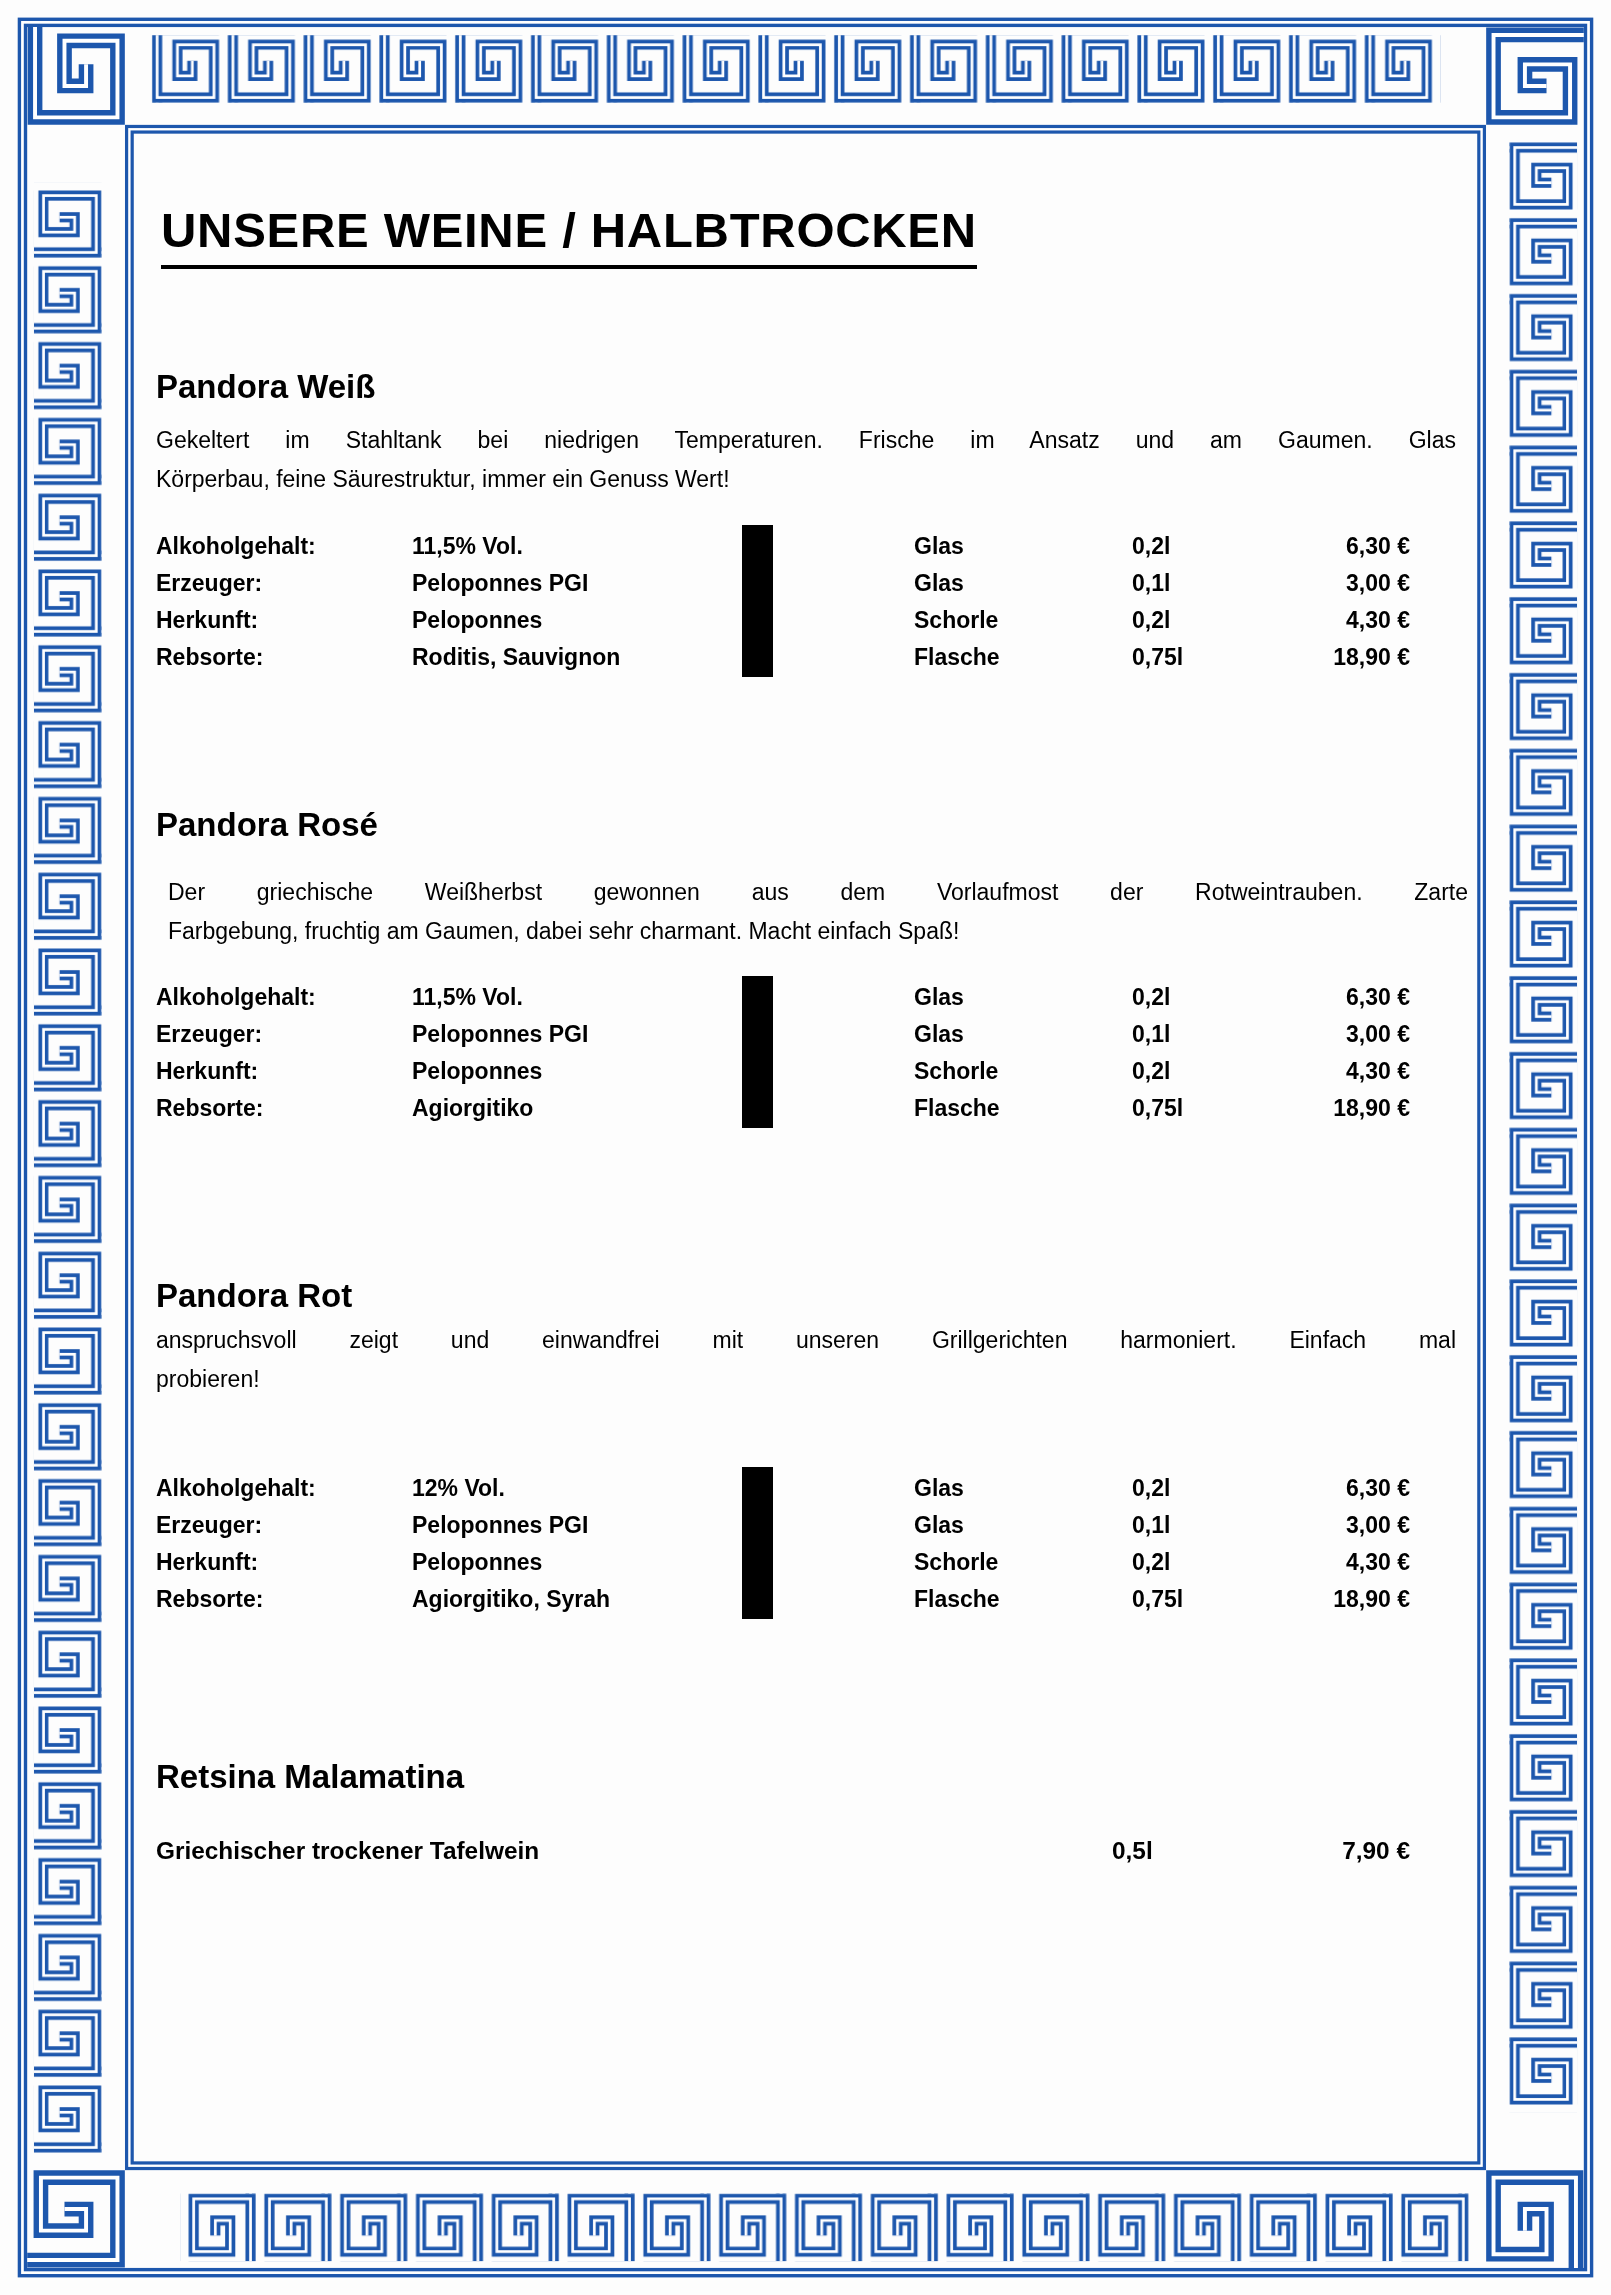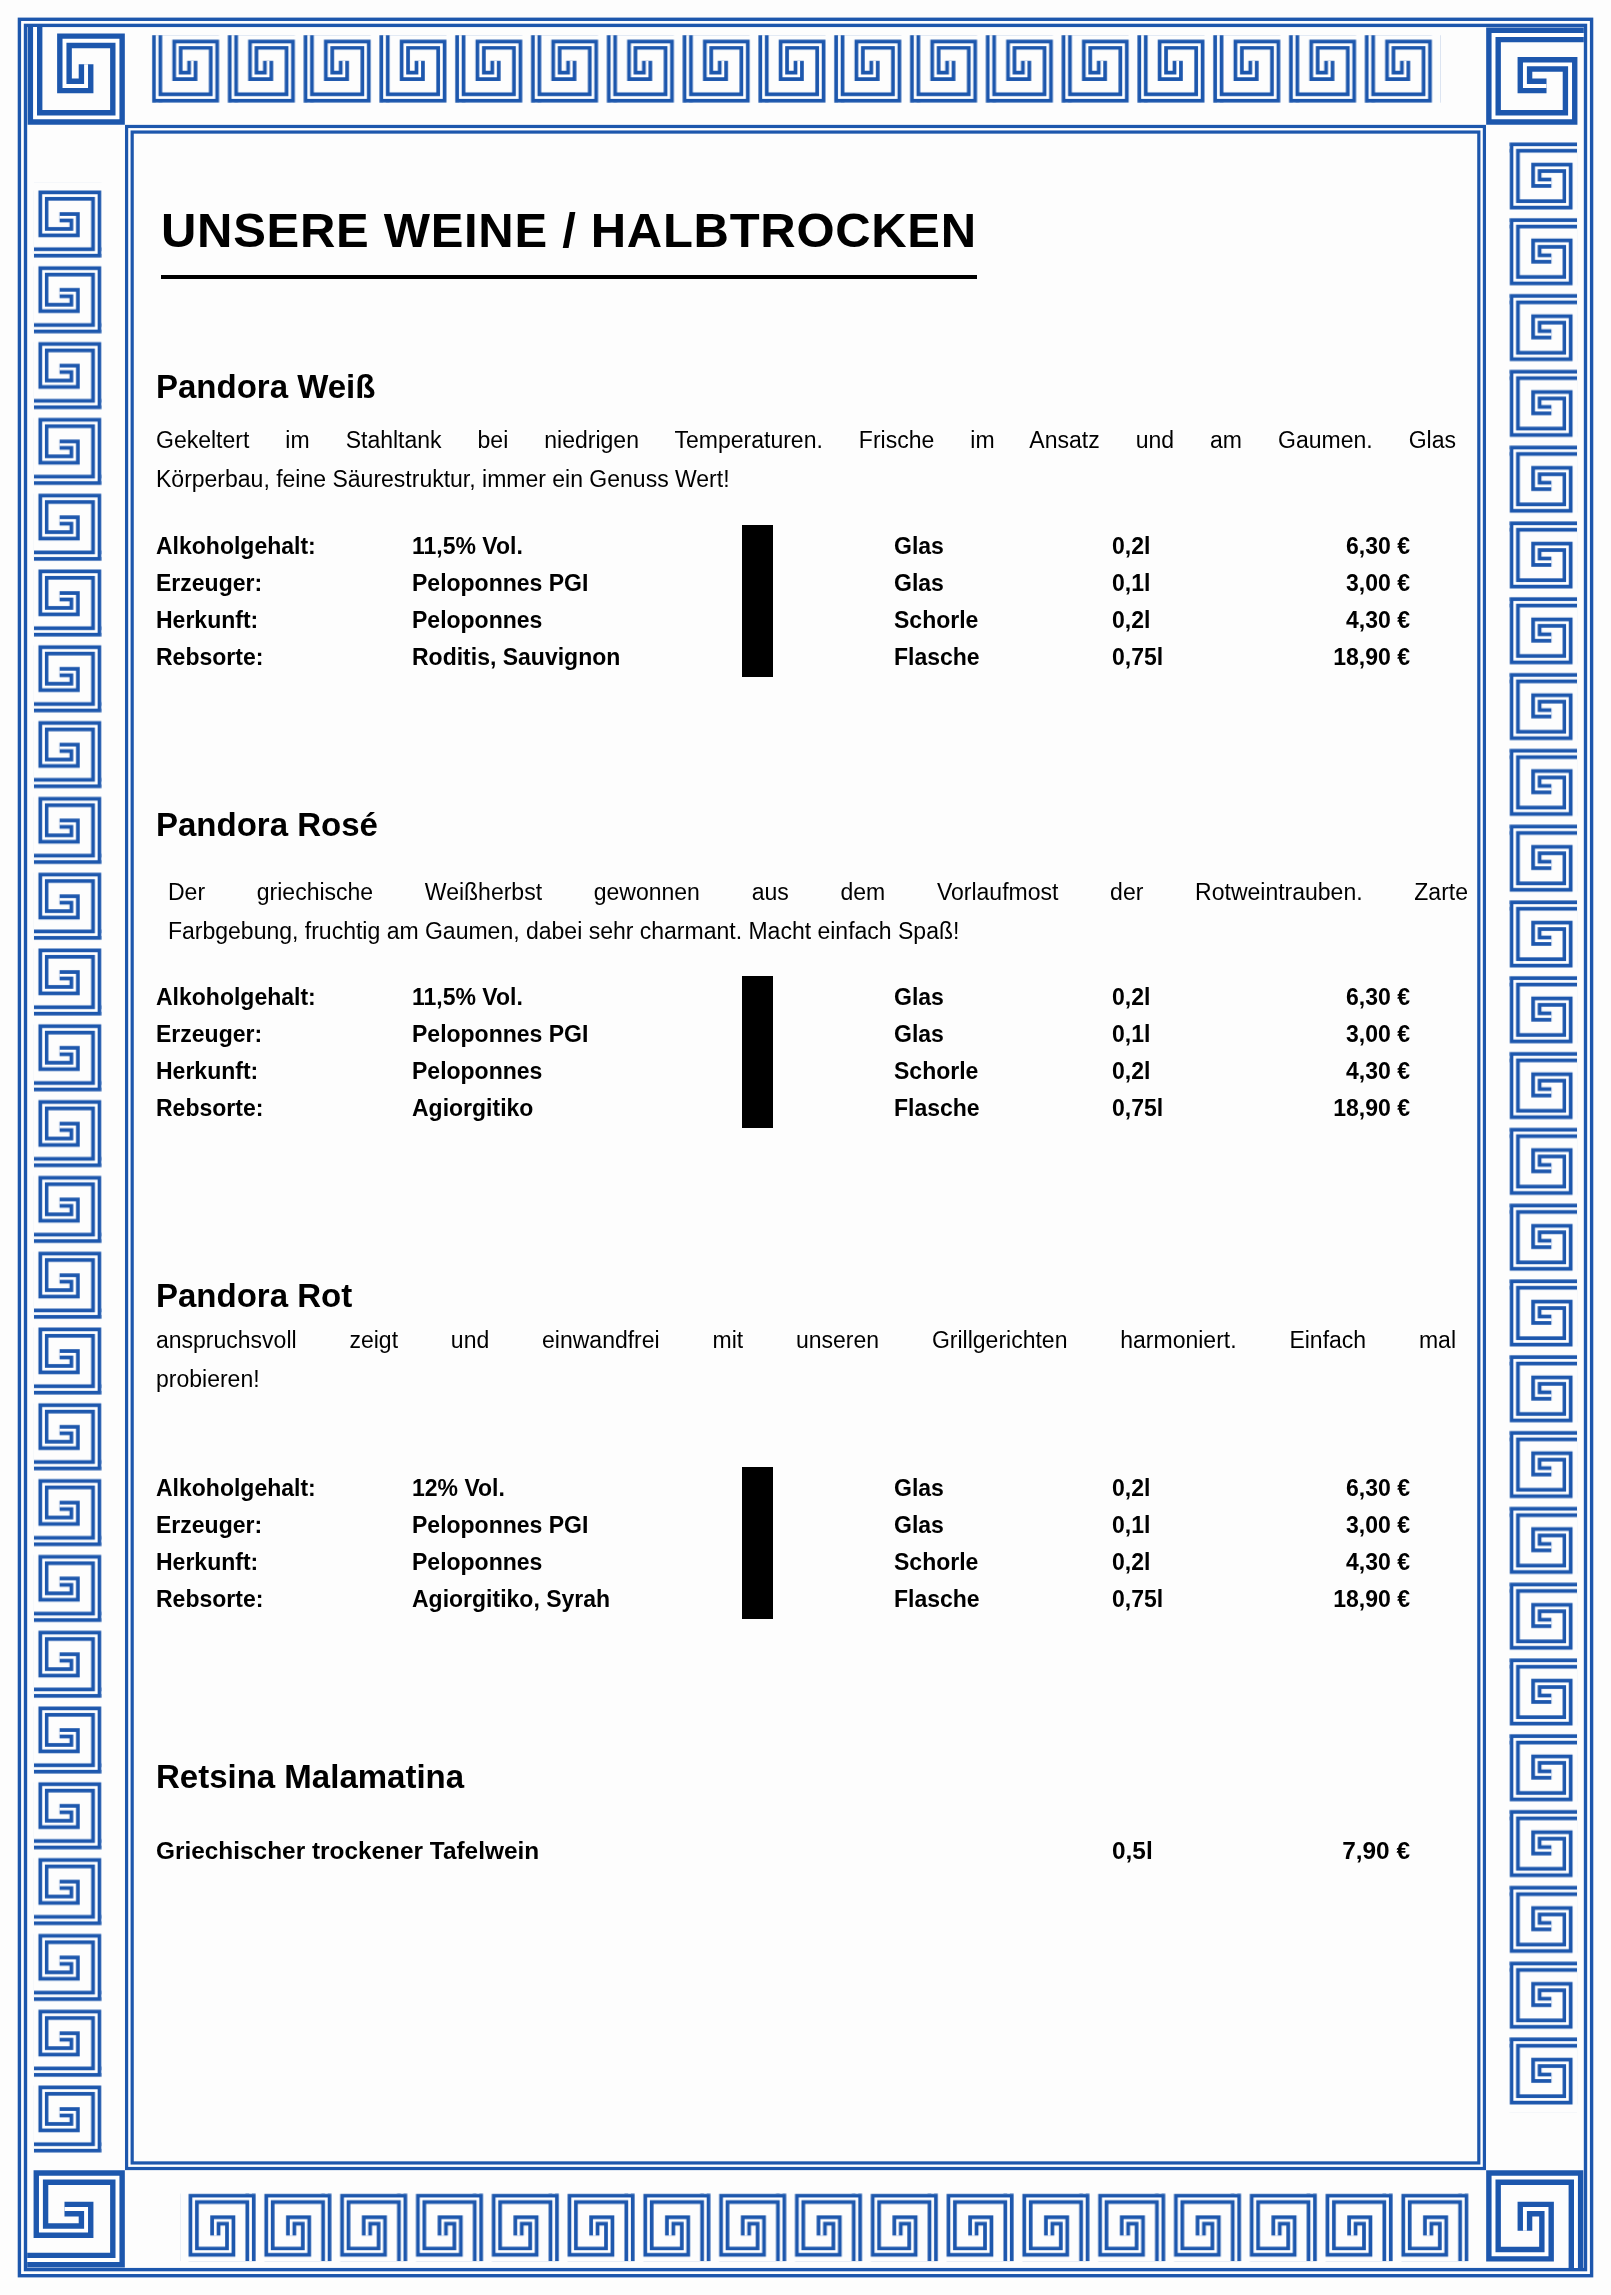--- a/index.html
+++ b/index.html
@@ -29,21 +29,21 @@
   .title {
     position: absolute;
     left: 161px;
     top: 205px;
     font-size: 49px;
     font-weight: bold;
     letter-spacing: 0.7px;
     line-height: 50px;
     display: inline-block;
     border-bottom: 4.1px solid #000;
-    padding-bottom: 20px;
+    padding-bottom: 10px;
     white-space: nowrap;
   }
   .head {
     position: absolute;
     left: 156px;
     font-size: 33px;
     font-weight: bold;
     line-height: 41px;
     white-space: nowrap;
   }
@@ -80,21 +80,21 @@
     background: #000;
   }
   .prices {
     position: absolute;
     left: 894px;
     width: 516px;
     font-size: 23px;
     font-weight: bold;
     line-height: 37px;
   }
-  .prices .row { display: flex; }
+  .prices .row { display: flex; margin-left: 20px; }
   .prices .serv { width: 218px; flex: none; }
   .prices .vol  { width: 144px; flex: none; }
   .prices .pr   { flex: 1; text-align: right; }
   .simple-row {
     position: absolute;
     left: 156px;
     width: 1254px;
     font-size: 24.4px;
     font-weight: bold;
     line-height: 30px;

